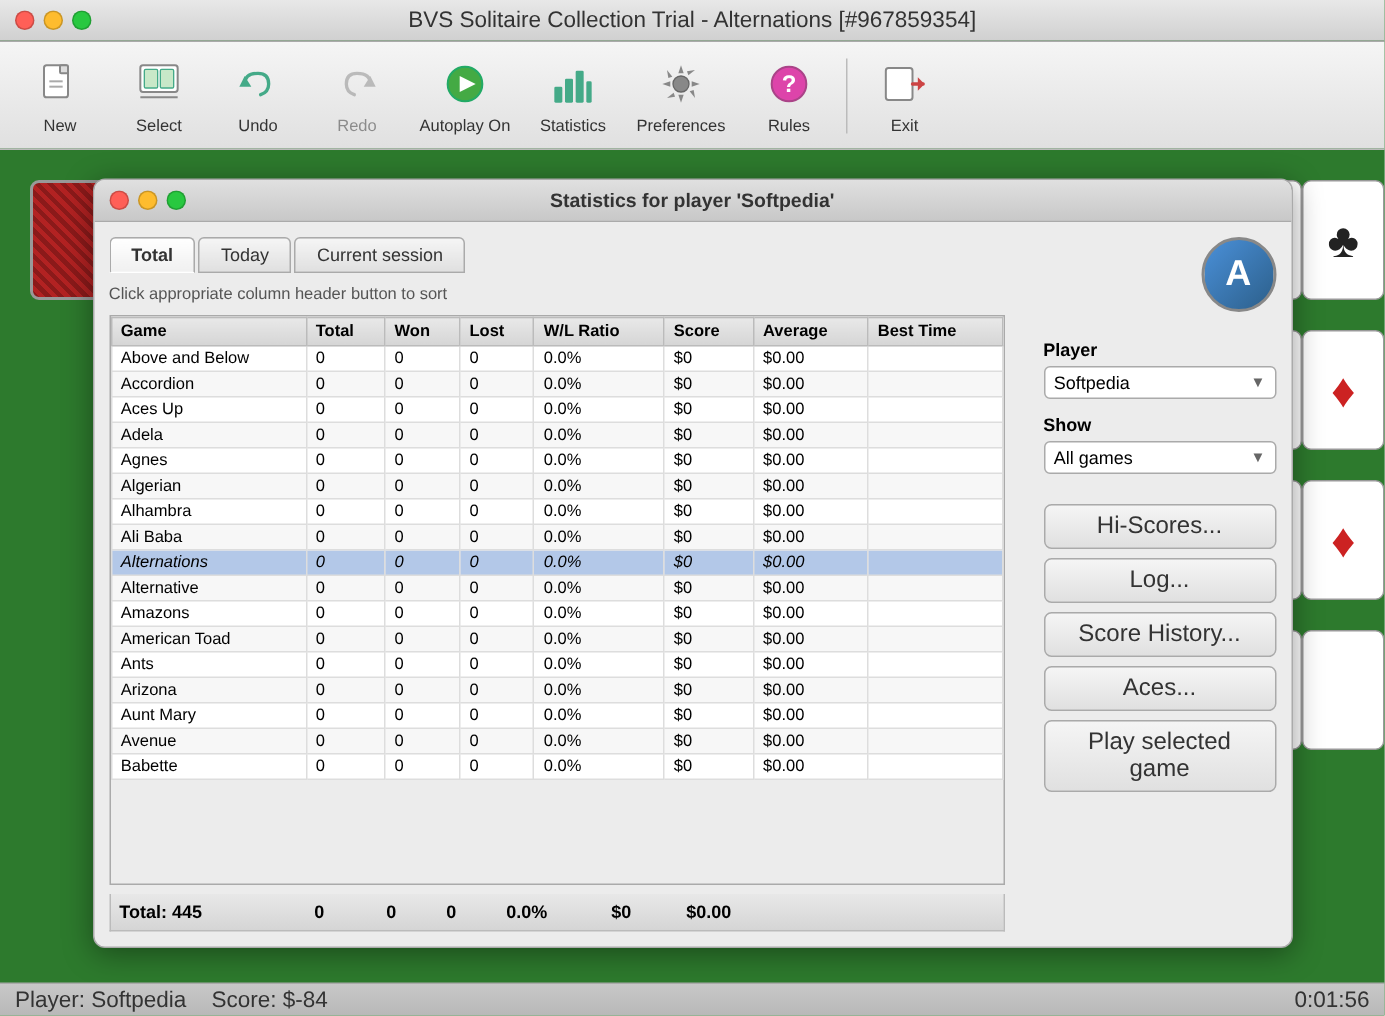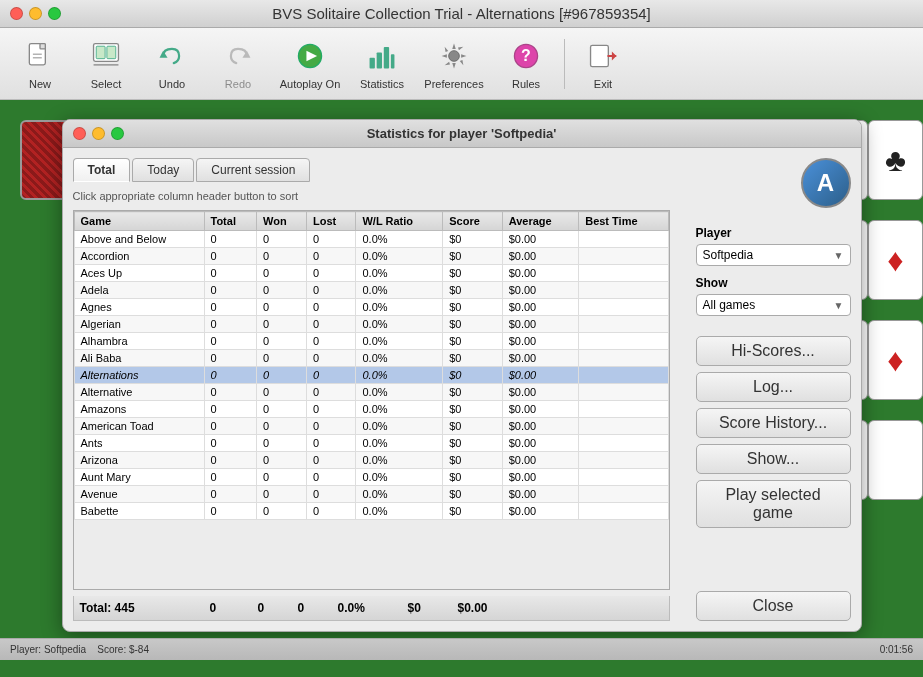--- a/index.html
+++ b/index.html
@@ -263,30 +263,30 @@
       justify-content: center;
       font-size: 24px;
       font-weight: bold;
       color: white;
       border: 2px solid #888;
     }
 
     
     .status-bar {
       position: absolute;
-      bottom: 17px;
+      bottom: 0;
       left: 0;
       right: 0;
       height: 22px;
       background: linear-gradient(to bottom, #c8c8c8, #b8b8b8);
       border-top: 1px solid #aaa;
       display: flex;
       align-items: center;
       padding: 0 10px;
-      font-size: 10px;
+      font-size: 15px;
       color: #333;
       justify-content: space-between;
     }
 
     
     .card-back {
       position: absolute;
       width: 55px;
       height: 80px;
       border-radius: 6px;
@@ -692,27 +692,26 @@
           <div class="select-box">
             <span>All games</span>
             <span class="select-arrow">▼</span>
           </div>
         </div>
 
         <div class="action-buttons">
           <button class="action-btn">Hi-Scores...</button>
           <button class="action-btn">Log...</button>
           <button class="action-btn">Score History...</button>
-          <button class="action-btn">Show...</button>
+          <button class="action-btn">Aces...</button>
           <button class="action-btn">Play selected game</button>
         </div>
 
         <div style="flex:1;"></div>
 
-        <button class="action-btn" style="margin-top:10px;">Close</button>
       </div>
     </div>
   </div>
 </div>
 
 <div class="status-bar">
   <span>
     <span>Player: Softpedia</span>
     &nbsp;&nbsp;
     <span>Score: $-84</span>

